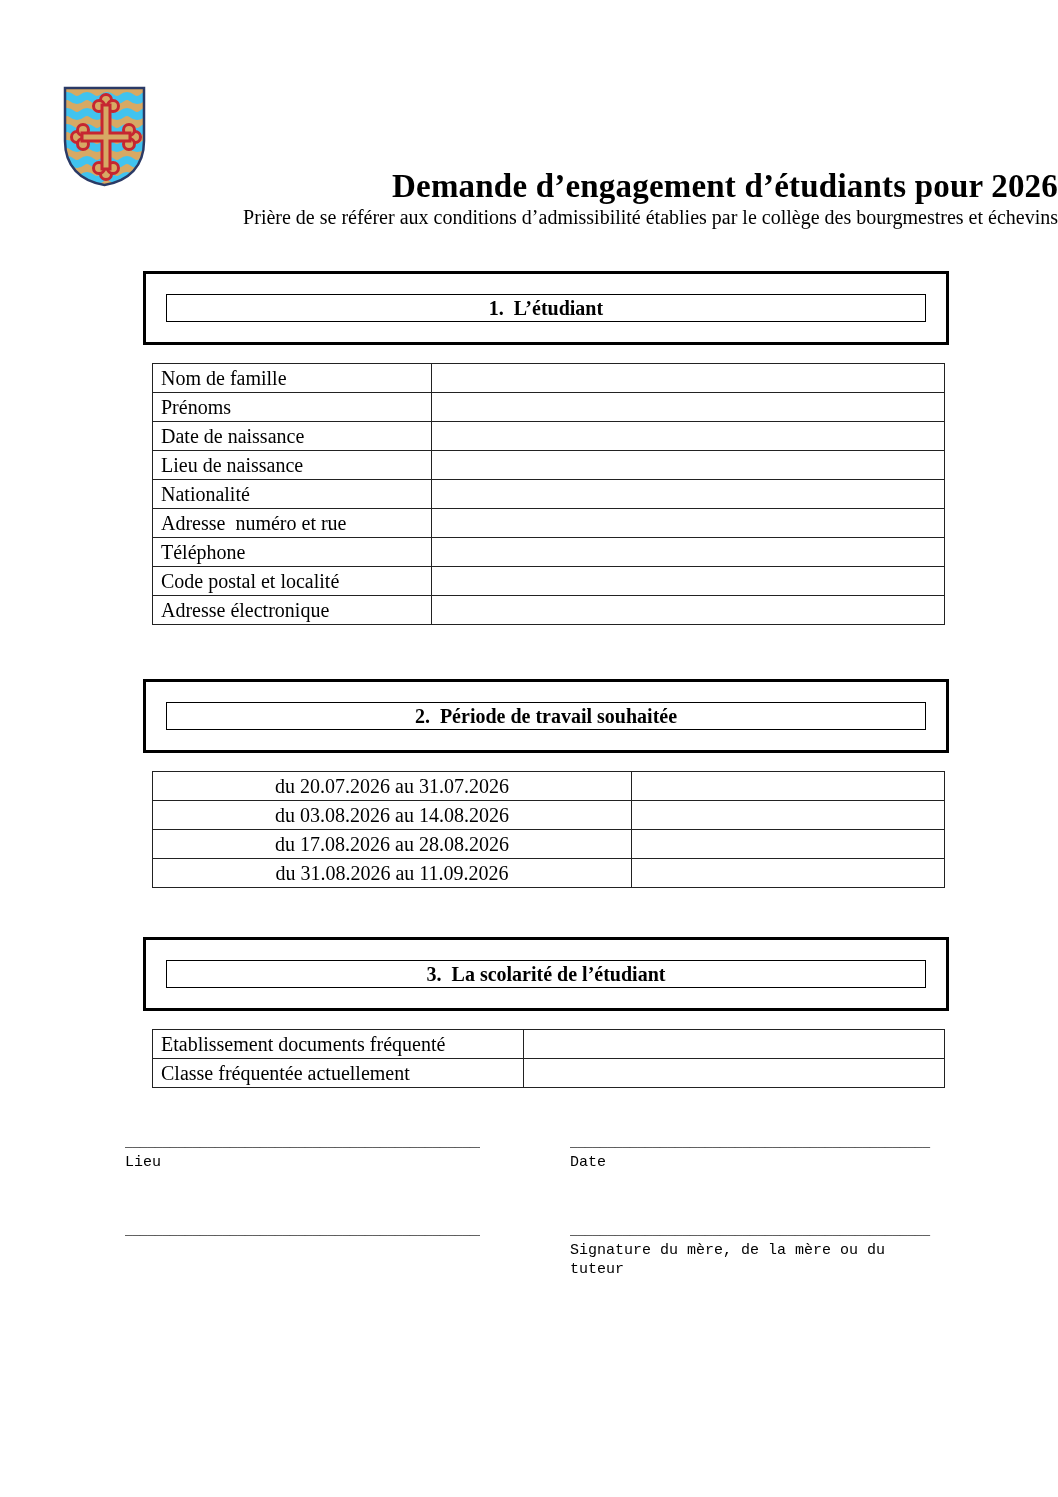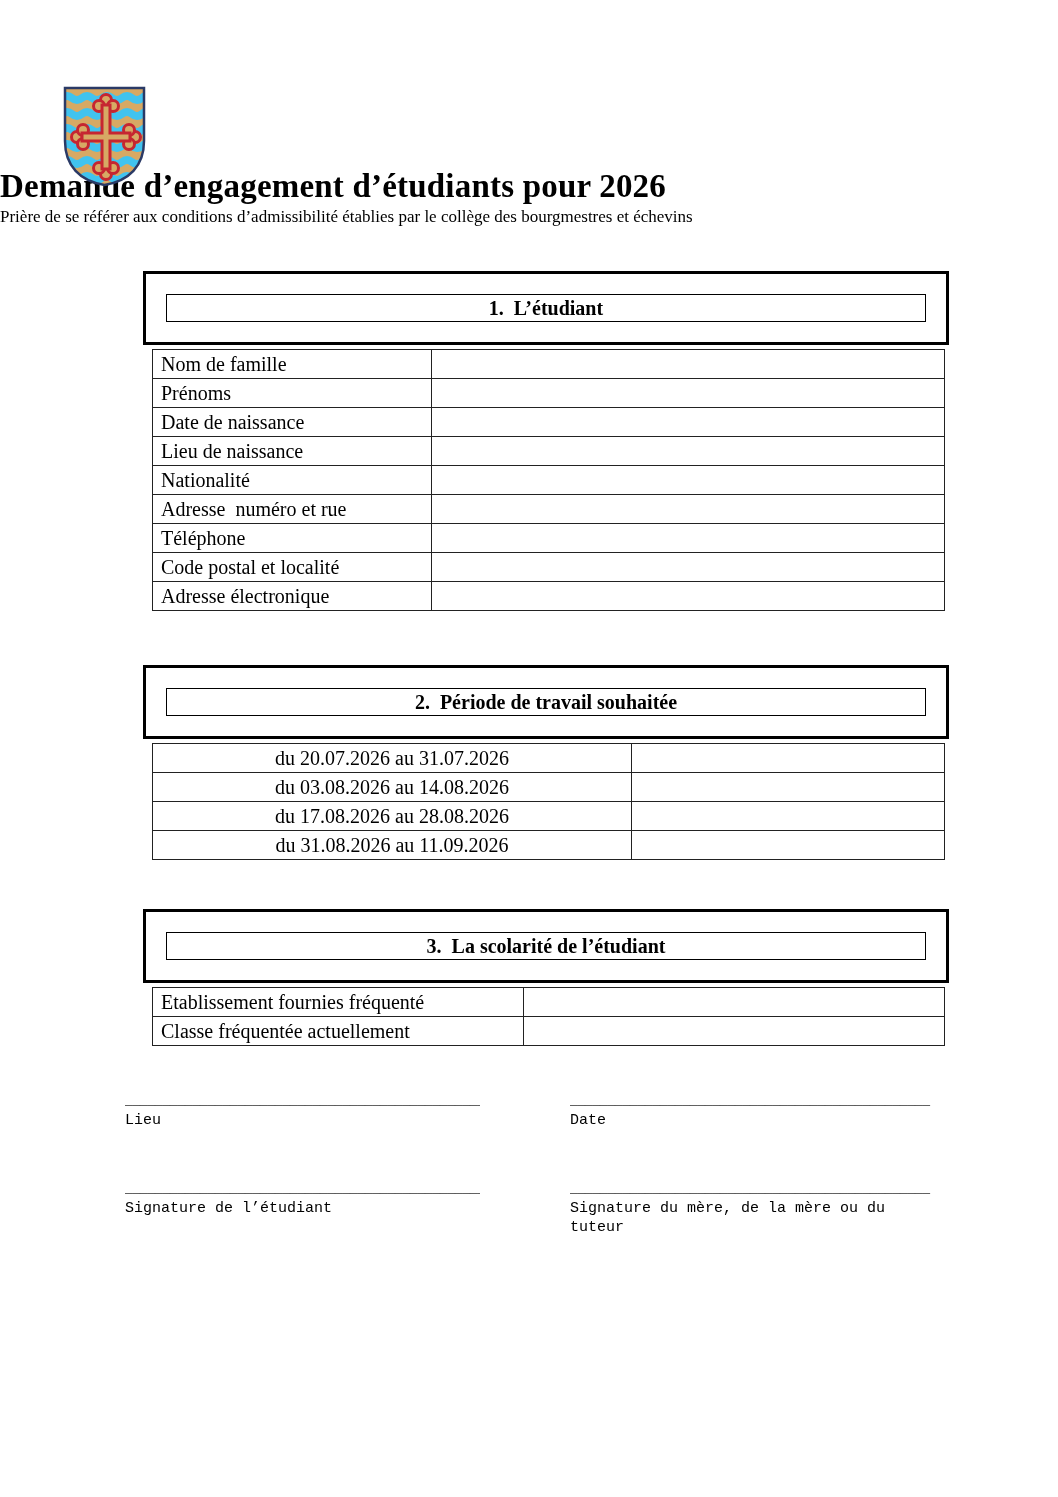--- a/index.html
+++ b/index.html
@@ -11,50 +11,50 @@
     background: #ffffff;
     font-family: "Liberation Serif", "DejaVu Serif", serif;
     color: #000;
     overflow: hidden;
   }
   .crest {
     position: absolute;
     left: 62px;
     top: 85px;
   }
-  .title-block { padding-top: 168px; text-align: left; }
+  .title-block { padding-top: 168px; text-align: right; }
   .doc-title {
     margin: 0;
     font-size: 33px;
     font-weight: bold;
     line-height: 36px;
     letter-spacing: 0.2px;
   }
   .doc-subtitle {
     margin: 3px 0 0 0;
-    font-size: 17px;
+    font-size: 20px;
     line-height: 20px;
   }
   .sec { margin-left: 143px; width: 806px; }
   .sec-1 { margin-top: 44px; }
   .sec-2 { margin-top: 54px; }
   .sec-3 { margin-top: 49px; }
   .sec-frame { border: 3px solid #000; padding: 20px; background: #fff; }
   .sec-frame-inner {
     border: 1.5px solid #000;
     text-align: center;
     font-weight: bold;
     font-size: 20px;
     line-height: 26px;
     white-space: pre-wrap;
   }
   table.form-table {
     border-collapse: collapse;
     table-layout: fixed;
-    margin: 4px 0 0 9px;
+    margin: 18px 0 0 9px;
     width: 793px;
   }
   table.form-table td {
     border: 1.5px solid #222;
     height: 28px;
     font-size: 20px;
     line-height: 26px;
     padding: 0 4px 0 8px;
     white-space: pre-wrap;
     overflow: hidden;
@@ -210,21 +210,21 @@
     <div class="sec-frame">
       <div class="sec-frame-inner">3.  La scolarité de l’étudiant</div>
     </div>
     <table class="form-table t-school">
       <colgroup>
           <col style="width:371px">
           <col>
         </colgroup>
       <tbody>
           <tr>
-        <td>Etablissement fournies fréquenté</td>
+        <td>Etablissement documents fréquenté</td>
         <td></td>
       </tr>
       <tr>
         <td>Classe fréquentée actuellement</td>
         <td></td>
       </tr>
     </tbody>
       </table>
   </div>
 
@@ -236,21 +236,20 @@
     </div>
     <div class="sig-col-right">
       <div class="sig-line">________________________________________________</div>
       <div class="sig-label">Date</div>
     </div>
   </div>
 
   <div class="sig-grid sig-grid-2">
     <div class="sig-col-left">
       <div class="sig-line">________________________________________________</div>
-      <div class="sig-label">Signature de l’étudiant</div>
     </div>
     <div class="sig-col-right">
       <div class="sig-line">________________________________________________</div>
       <div class="sig-label">Signature du mère, de la mère ou du tuteur</div>
     </div>
   </div>
 
 </div>
 
 </body></html>

